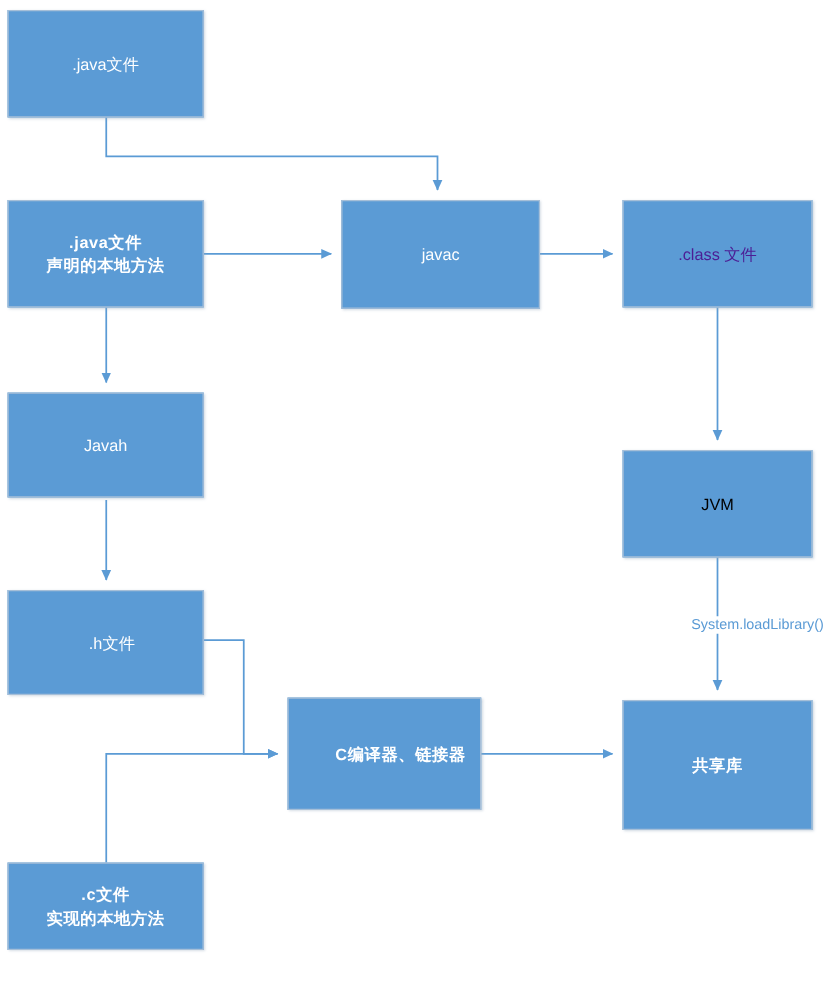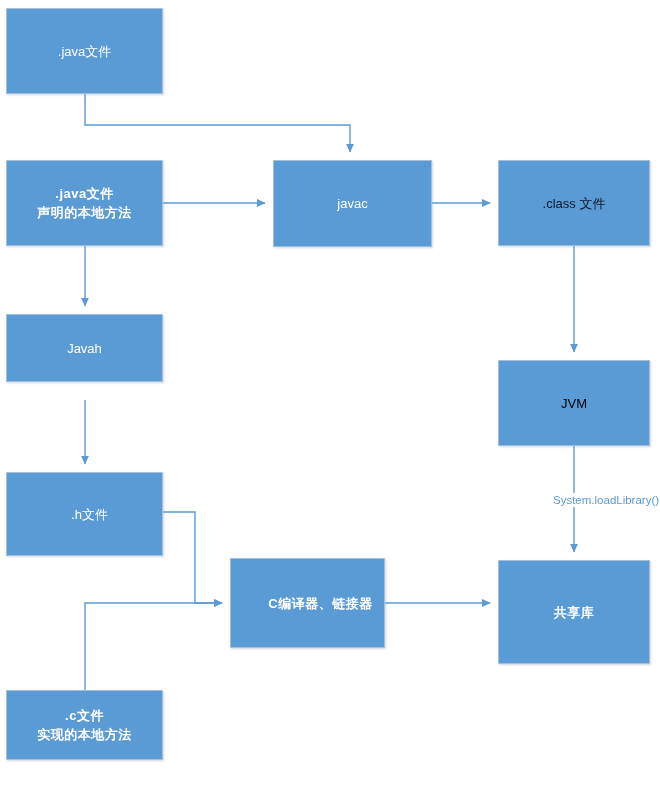--- a/index.html
+++ b/index.html
@@ -95,24 +95,24 @@
       <div class="node" style="left: 6px; top: 8px; width: 157px; height: 86px; background: rgb(91, 155, 213); border-color: rgb(166, 191, 216); color: rgb(255, 255, 255);">
         <span class="label">.java文件</span>
       </div>
       <div class="node cjk" style="left: 6px; top: 160px; width: 157px; height: 86px; background: rgb(91, 155, 213); border-color: rgb(166, 191, 216); color: rgb(255, 255, 255);">
         <span class="label">.java文件
 声明的本地方法</span>
       </div>
       <div class="node" style="left: 273px; top: 160px; width: 159px; height: 87px; background: rgb(91, 155, 213); border-color: rgb(166, 191, 216); color: rgb(255, 255, 255);">
         <span class="label">javac</span>
       </div>
-      <div class="node" style="left: 498px; top: 160px; width: 152px; height: 86px; background: rgb(91, 155, 213); border-color: rgb(166, 191, 216); color: #0f172a;">
+      <div class="node" style="left: 498px; top: 160px; width: 152px; height: 86px; background: rgb(91, 155, 213); border-color: rgb(166, 191, 216); color: #4c1d95;">
         <span class="label">.class 文件</span>
       </div>
-      <div class="node" style="left: 6px; top: 314px; width: 157px; height: 68px; background: rgb(91, 155, 213); border-color: rgb(166, 191, 216); color: rgb(255, 255, 255);">
+      <div class="node" style="left: 6px; top: 314px; width: 157px; height: 84px; background: rgb(91, 155, 213); border-color: rgb(166, 191, 216); color: rgb(255, 255, 255);">
         <span class="label">Javah</span>
       </div>
       <div class="node" style="left: 498px; top: 360px; width: 152px; height: 86px; background: rgb(91, 155, 213); border-color: rgb(166, 191, 216); color: #000000;">
         <span class="label">JVM</span>
       </div>
       <div class="node" style="left: 6px; top: 472px; width: 157px; height: 84px; background: rgb(91, 155, 213); border-color: rgb(166, 191, 216); color: rgb(255, 255, 255); padding-left: 10px;">
         <span class="label">.h文件</span>
       </div>
       <div class="node cjk" style="left: 230px; top: 558px; width: 155px; height: 90px; background: rgb(91, 155, 213); border-color: rgb(166, 191, 216); color: rgb(255, 255, 255); padding-left: 26px;">
         <span class="label">C编译器、链接器</span>

